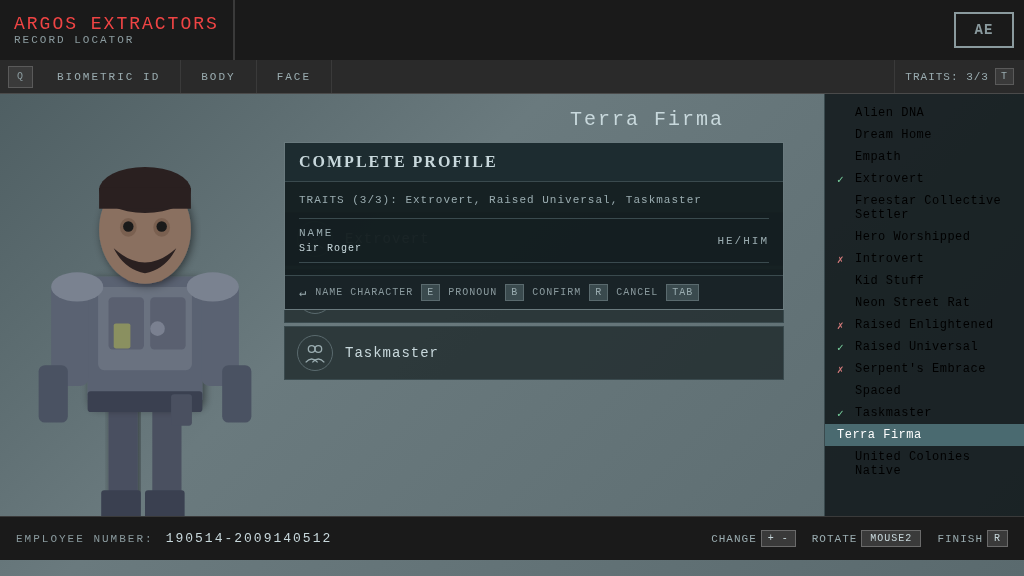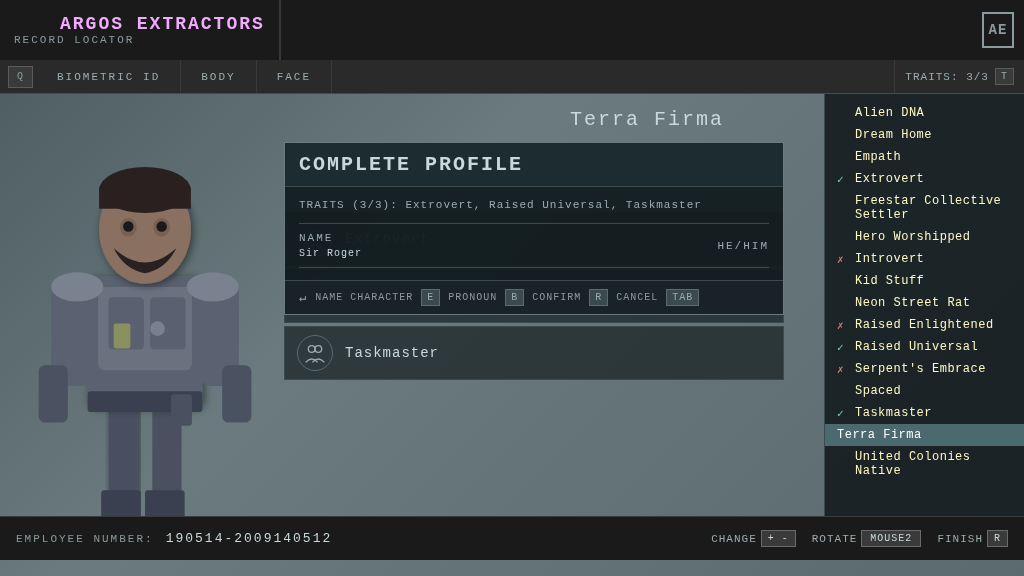--- a/index.html
+++ b/index.html
@@ -30,39 +30,38 @@
     }
     .company-block {
       background: #1a1a1a;
       padding: 6px 14px;
       display: flex;
       flex-direction: column;
       justify-content: center;
       border-right: 2px solid #3a3a3a;
     }
     .company-name {
-      color: #f0abfc;
+      color: #ef4444;
       font-size: 18px;
-      font-weight: bold;
-      letter-spacing: 2px;
-      margin-left: 46px;
+      font-weight: normal;
+      letter-spacing: 2px;
     }
     .company-sub {
       color: #8a9a9e;
       font-size: 11px;
       letter-spacing: 2px;
     }
     .logo-block {
       margin-left: auto;
       display: flex;
       align-items: center;
       padding-right: 10px;
     }
     .logo-ae {
-      width: 32px;
+      width: 60px;
       height: 36px;
       border: 2px solid #8a9a9e;
       display: flex;
       align-items: center;
       justify-content: center;
       color: #8a9a9e;
       font-size: 14px;
       font-weight: bold;
       letter-spacing: 1px;
     }
@@ -166,25 +165,26 @@
       top: 48px;
       left: 14px;
       width: 500px;
       background: rgba(20, 30, 32, 0.97);
       border: 1px solid #6a7a7e;
       z-index: 10;
     }
     .modal-title {
       padding: 10px 14px;
       color: #c8d8dc;
-      font-size: 20px;
+      font-size: 16px;
       font-weight: bold;
       letter-spacing: 2px;
       border-bottom: 1px solid #3a4a4e;
       background: rgba(30, 45, 50, 0.9);
+      font-family: Liberation Serif, serif;
     }
     .modal-body {
       padding: 12px 14px;
     }
     .modal-info {
       color: #9aacb0;
       font-size: 11px;
       letter-spacing: 1px;
       margin-bottom: 4px;
     }
@@ -281,21 +281,21 @@
       background: rgba(15, 22, 25, 0.85);
       border-left: 1px solid #3a4a4e;
       overflow: hidden;
     }
     .right-list {
       list-style: none;
       padding: 8px 0;
     }
     .right-list-item {
       padding: 4px 12px;
-      color: #fef9c3;
+      color: #000000;
       font-size: 12px;
       letter-spacing: 0.5px;
       display: flex;
       align-items: center;
       gap: 6px;
       cursor: pointer;
     }
     .right-list-item.active {
       background: #4a6a70;
       color: #ffffff;

